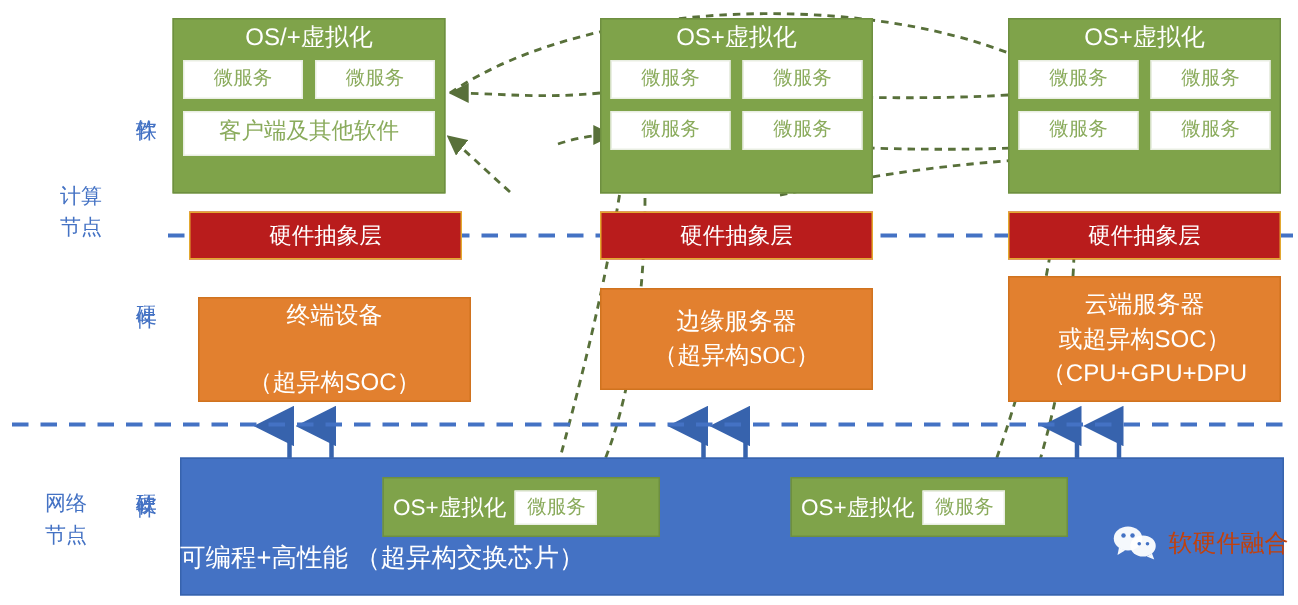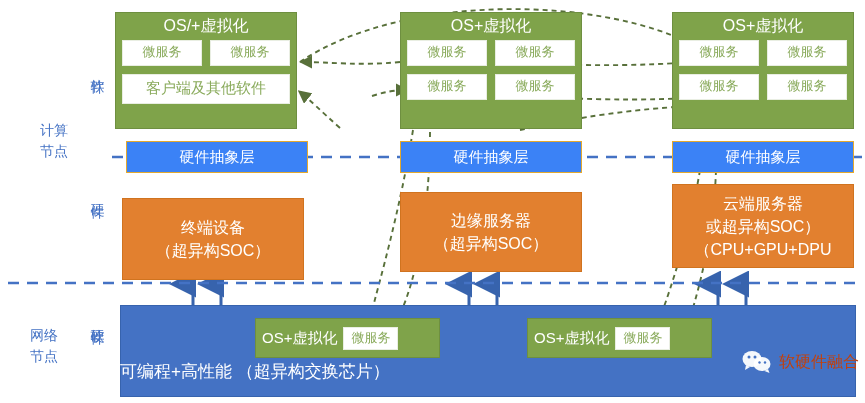--- a/index.html
+++ b/index.html
@@ -9,21 +9,21 @@
   
   .axis-label{color:#4472C4;font-size:14px;line-height:21px;text-align:center;letter-spacing:0;}
   .axis-vert{writing-mode:vertical-rl;text-orientation:upright;letter-spacing:1px;}
   
   .os-box{background:#7FA34A;border:1px solid #6e8f40;display:flex;flex-direction:column;align-items:stretch;padding:3px 6px 6px 6px;}
   .os-title{color:#ffffff;font-size:16px;text-align:center;line-height:20px;white-space:nowrap;}
   .ms-row{display:flex;gap:8px;margin-top:4px;}
   .ms{background:#ffffff;border:1px solid #e9eee2;color:#8aab5c;font-size:13px;text-align:center;line-height:22px;height:24px;flex:1;white-space:nowrap;}
   .cli{background:#ffffff;border:1px solid #e9eee2;color:#8aab5c;font-size:15px;text-align:center;line-height:26px;height:28px;margin-top:8px;white-space:nowrap;}
   
-  .hal{background:#3b82f6;border:1px solid #e3a92f;color:#ffffff;font-size:15px;display:flex;align-items:center;justify-content:center;white-space:nowrap;}
+  .hal{background:#b91c1c;border:1px solid #e3a92f;color:#ffffff;font-size:15px;display:flex;align-items:center;justify-content:center;white-space:nowrap;}
   
   .hw{background:#E2802F;border:1px solid #d0731f;color:#ffffff;font-size:16px;display:flex;flex-direction:column;align-items:center;justify-content:center;line-height:23px;white-space:nowrap;}
   
   .netbox{background:#4472C4;border:1px solid #3763ad;}
   .net-title{position:absolute;color:#ffffff;font-size:17px;white-space:nowrap;}
   .sw-chip{background:#7FA34A;border:1px solid #6e8f40;display:flex;align-items:center;justify-content:flex-start;gap:6px;padding:0 6px;}
   .sw-chip .t{color:#ffffff;font-size:15px;white-space:nowrap;}
   .sw-chip .ms-s{background:#ffffff;border:1px solid #e9eee2;color:#8aab5c;font-size:13px;line-height:19px;height:21px;padding:0 7px;white-space:nowrap;}
   
   .wm{display:flex;align-items:center;gap:7px;}
@@ -117,40 +117,40 @@
     <div class="os-title">OS/+虚拟化</div>
     <div class="ms-row">
       <div class="ms">微服务</div>
       <div class="ms">微服务</div>
     </div>
     <div class="cli">客户端及其他软件</div>
   </div>
 
   <div class="abs hal" style="left:126px;top:141px;width:182px;height:32px;">硬件抽象层</div>
 
-  <div class="abs hw" style="left:122px;top:198px;width:182px;height:82px;">
+  <div class="abs hw" style="left:132px;top:198px;width:182px;height:70px;justify-content:space-between;">
     <div>终端设备</div>
     <div>（超异构SOC）</div>
   </div>
 
   <div class="abs os-box" style="left:400px;top:12px;width:182px;height:117px;">
     <div class="os-title">OS+虚拟化</div>
     <div class="ms-row">
       <div class="ms">微服务</div>
       <div class="ms">微服务</div>
     </div>
     <div class="ms-row" style="margin-top:8px;">
       <div class="ms">微服务</div>
       <div class="ms">微服务</div>
     </div>
   </div>
 
   <div class="abs hal" style="left:400px;top:141px;width:182px;height:32px;">硬件抽象层</div>
 
-  <div class="abs hw" style="left:400px;top:192px;width:182px;height:80px;">
+  <div class="abs hw" style="left:400px;top:192px;width:182px;height:68px;font-family:Liberation Serif, serif;">
     <div>边缘服务器</div>
     <div>（超异构SOC）</div>
   </div>
 
   <div class="abs os-box" style="left:672px;top:12px;width:182px;height:117px;">
     <div class="os-title">OS+虚拟化</div>
     <div class="ms-row">
       <div class="ms">微服务</div>
       <div class="ms">微服务</div>
     </div>

